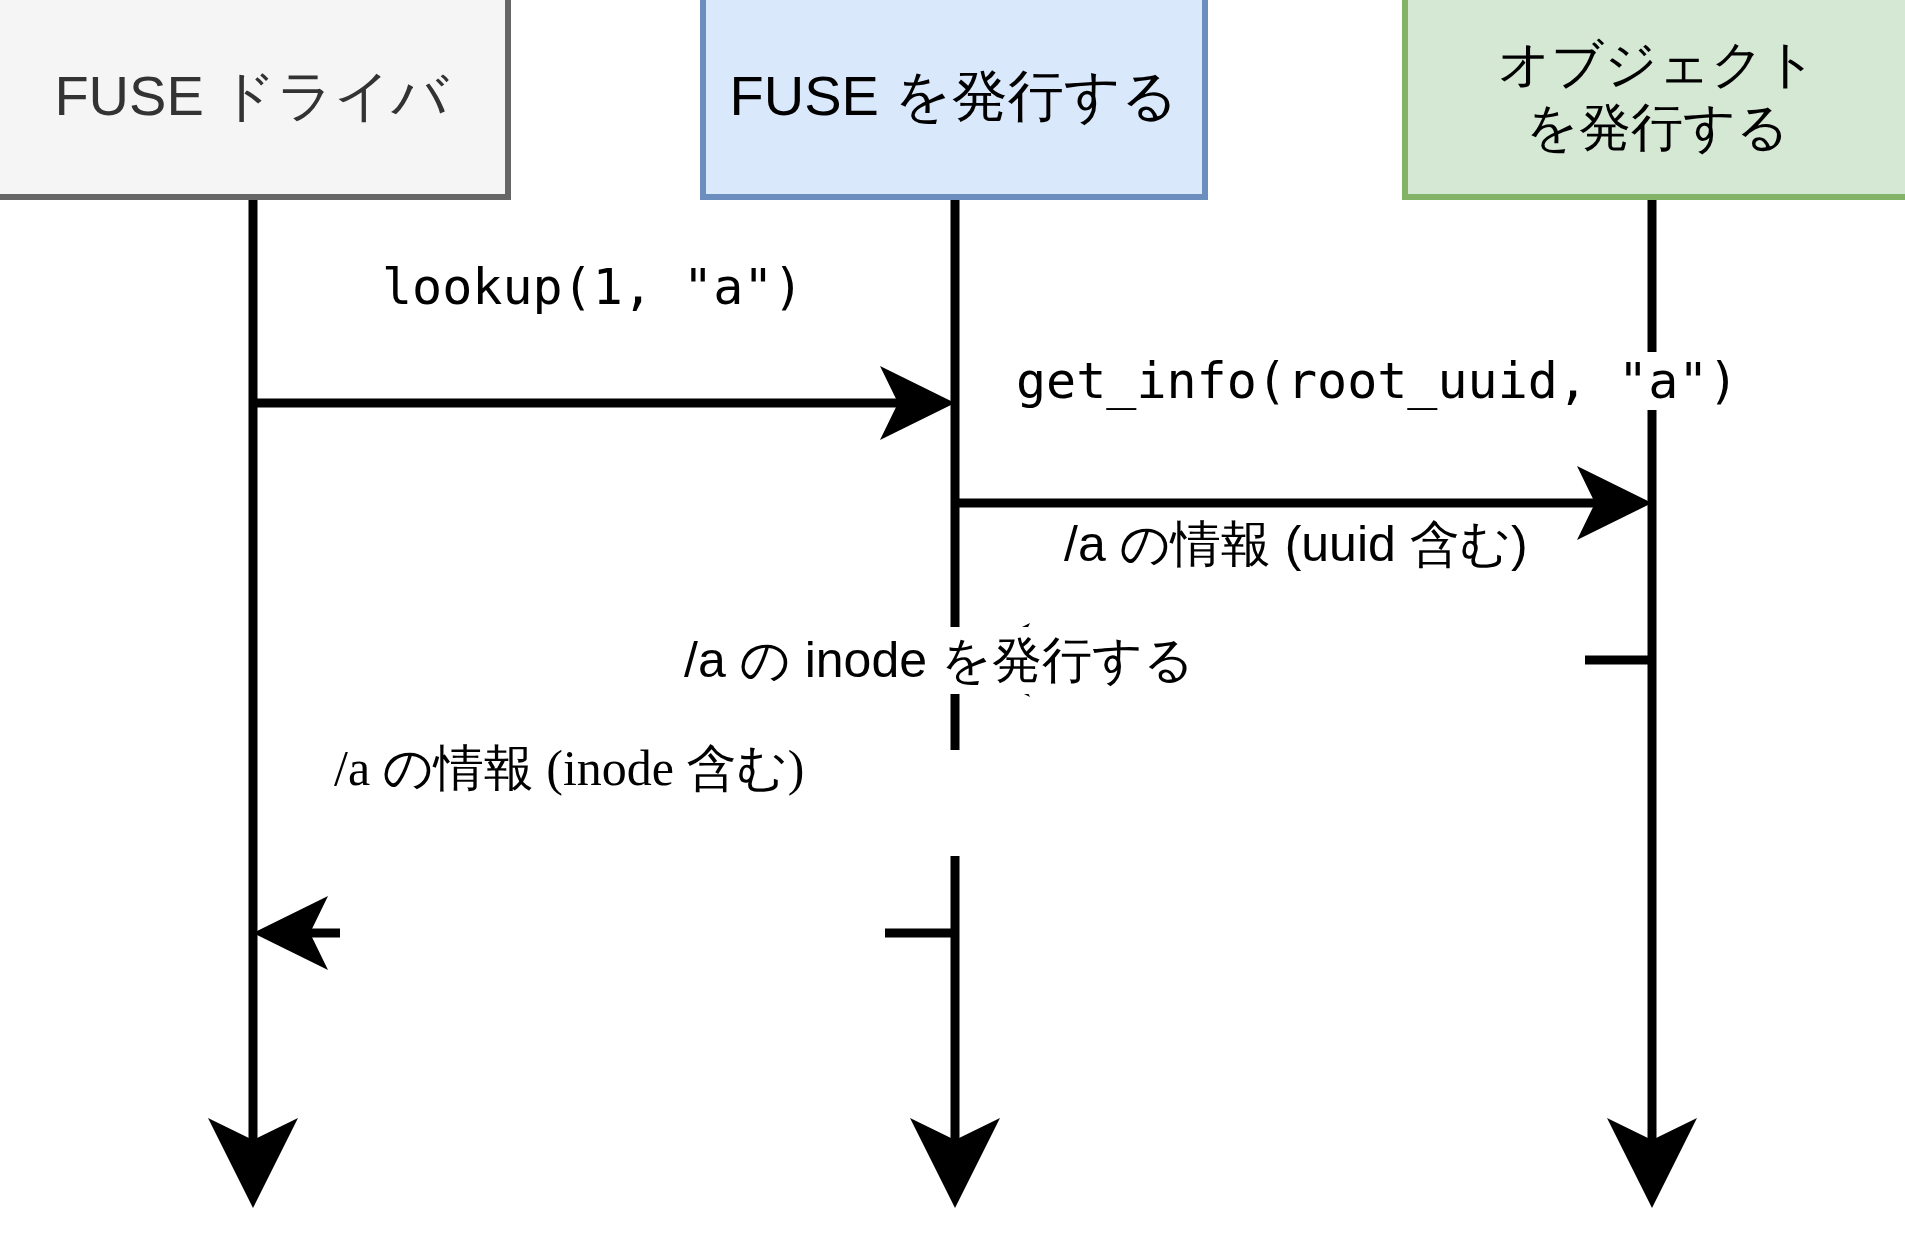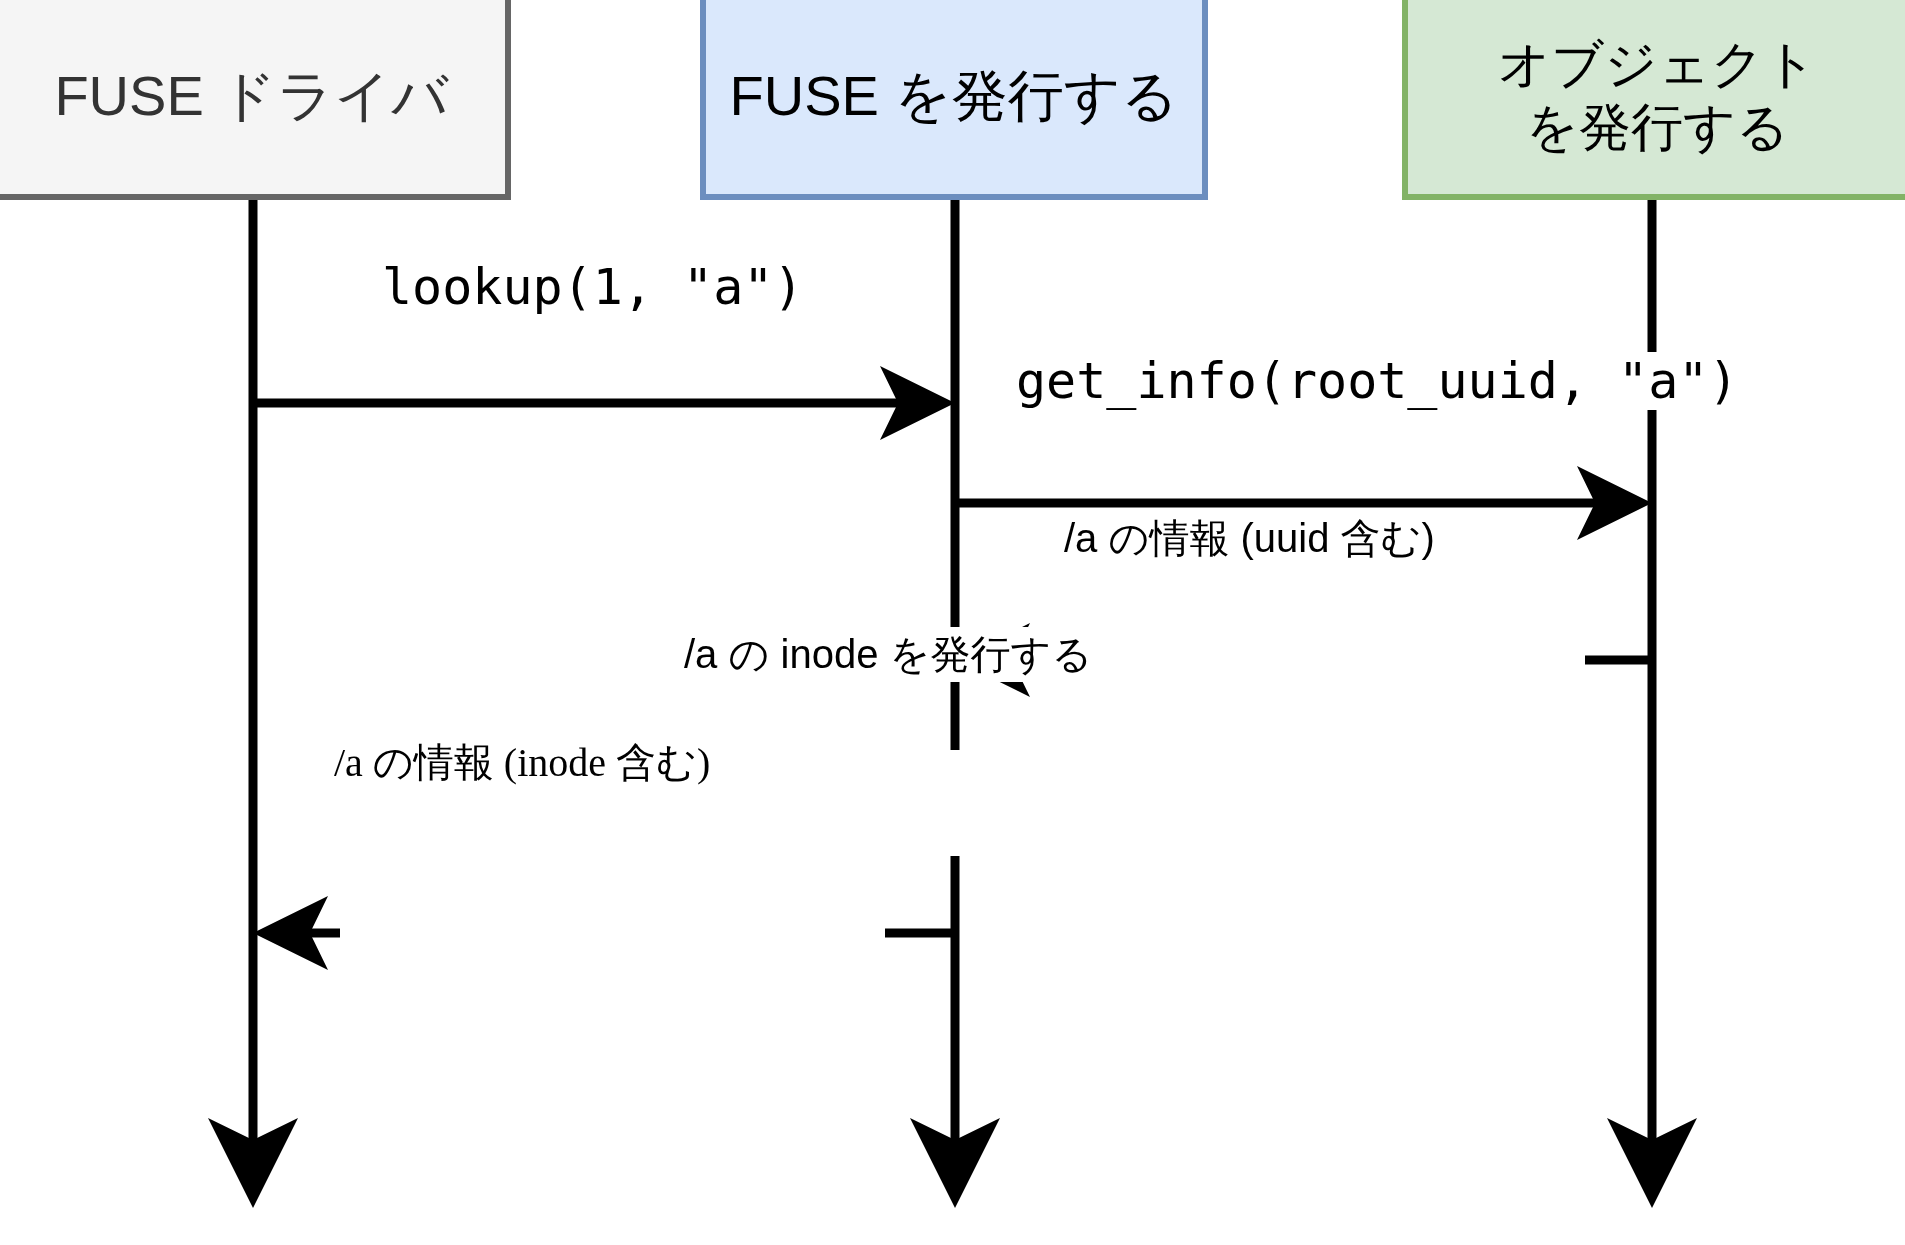--- a/index.html
+++ b/index.html
@@ -75,21 +75,21 @@
     white-space: nowrap;
     padding: 0 4px;
   }
   .msg-label.mono {
     font-family: "DejaVu Sans Mono", "Liberation Mono", monospace;
     font-size: 50px;
     letter-spacing: 0px;
   }
   .msg-label.jp {
     font-family: "Liberation Sans", sans-serif;
-    font-size: 40px;
+    font-size: 50px;
   }
   #label-lookup {
     left: 378px;
     top: 258px;
   }
   #label-getinfo {
     left: 1012px;
     top: 352px;
   }
   #label-uuid-return {

